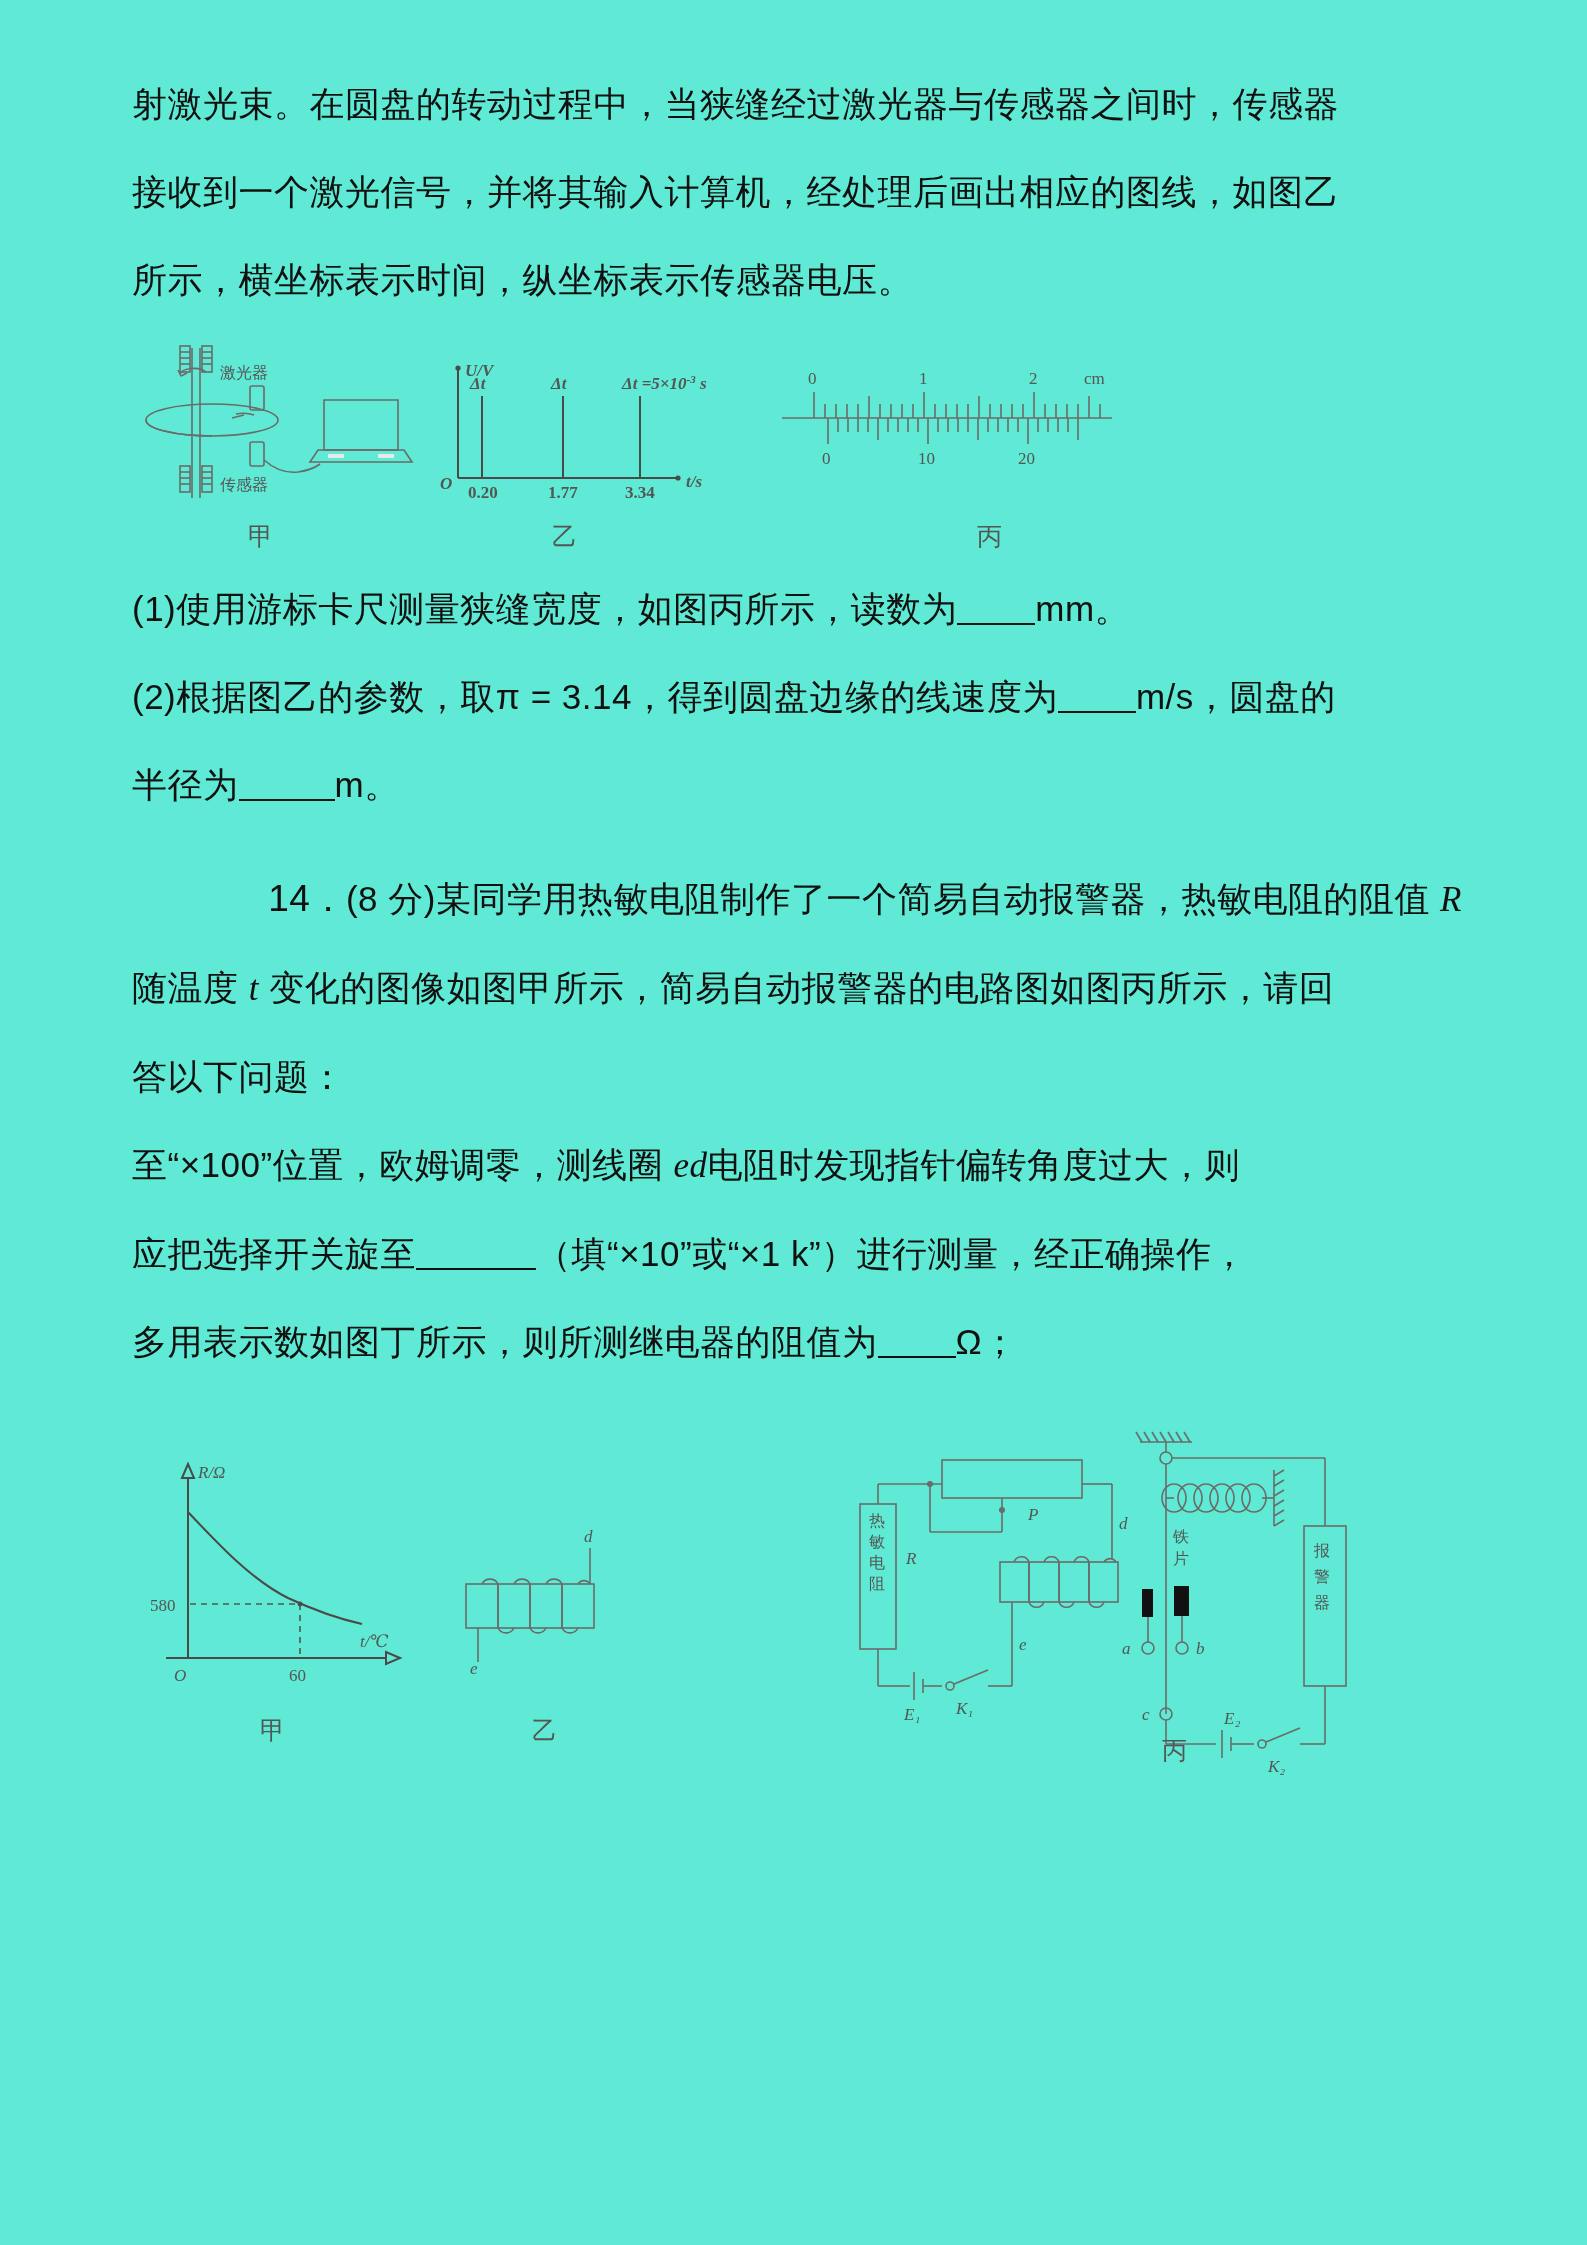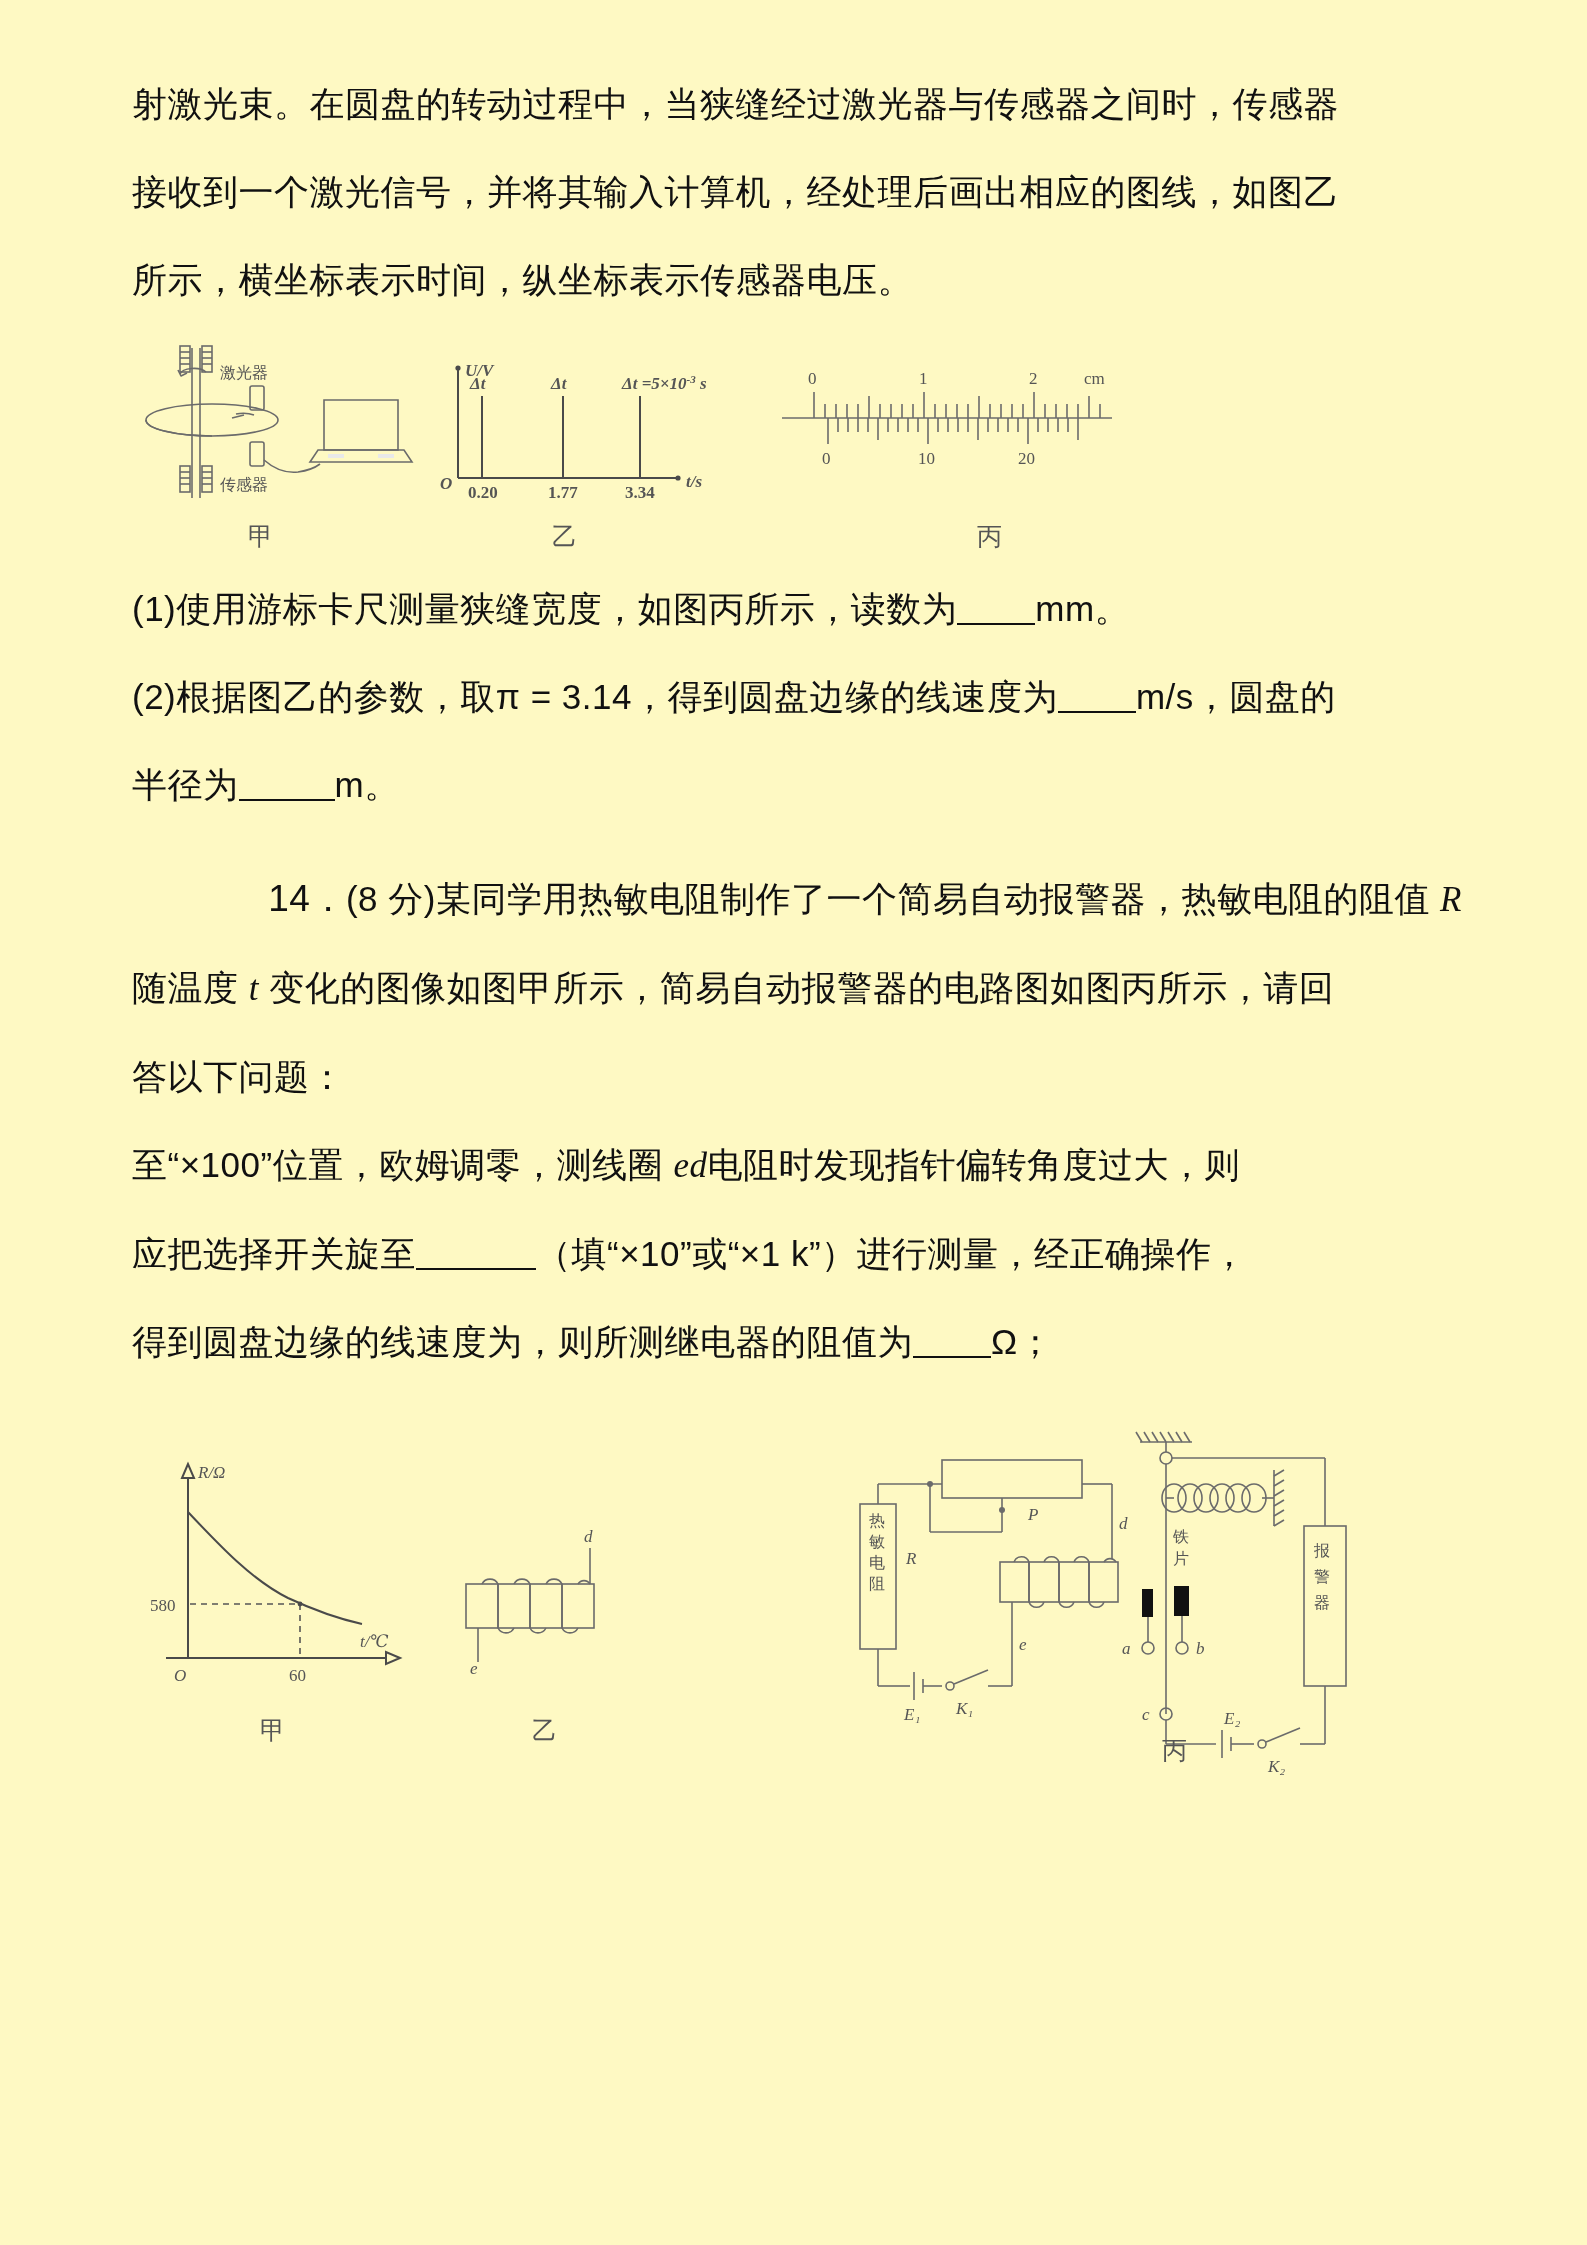--- a/index.html
+++ b/index.html
@@ -13,21 +13,21 @@
     font-family: "Liberation Sans", "DejaVu Sans", sans-serif;
     color: #1a1a1a;
     position: relative;
     overflow: hidden;
   }
   .page {
     position: absolute;
     left: 0; top: 0;
     width: 1587px;
     height: 2245px;
-    background: #fef9c3;
+    background: #5eead4;
   }
   .content {
     position: absolute;
     left: 132px;
     top: 60px;
     width: 1330px;
   }
 
   
   .para {
@@ -276,21 +276,21 @@
 
     <div class="para">
       <span>至“×100”位置，欧姆调零，测线圈</span> <span class="it">ed</span><span>电阻时发现指针偏转角度过大，则</span>
     </div>
 
     <div class="para">
       <span>应把选择开关旋至</span><span class="blank-l"></span><span>（填“×10”或“×1 k”）进行测量，经正确操作，</span>
     </div>
 
     <div class="para">
-      <span>得到圆盘边缘的线速度为，则所测继电器的阻值为</span><span class="blank-s"></span><span>Ω；</span>
+      <span>多用表示数如图丁所示，则所测继电器的阻值为</span><span class="blank-s"></span><span>Ω；</span>
     </div>
 
     <div class="figrow-2">
 
       <div class="fig" style="left:16px; top:20px;">
         <svg width="280" height="280" viewBox="0 0 280 280">
 
           <line class="ink-d" x1="40" y1="44" x2="40" y2="224"></line>
           <path class="ink-d" d="M40 30 l-6 14 h12 z" fill="#4a4a4a"></path>
 

